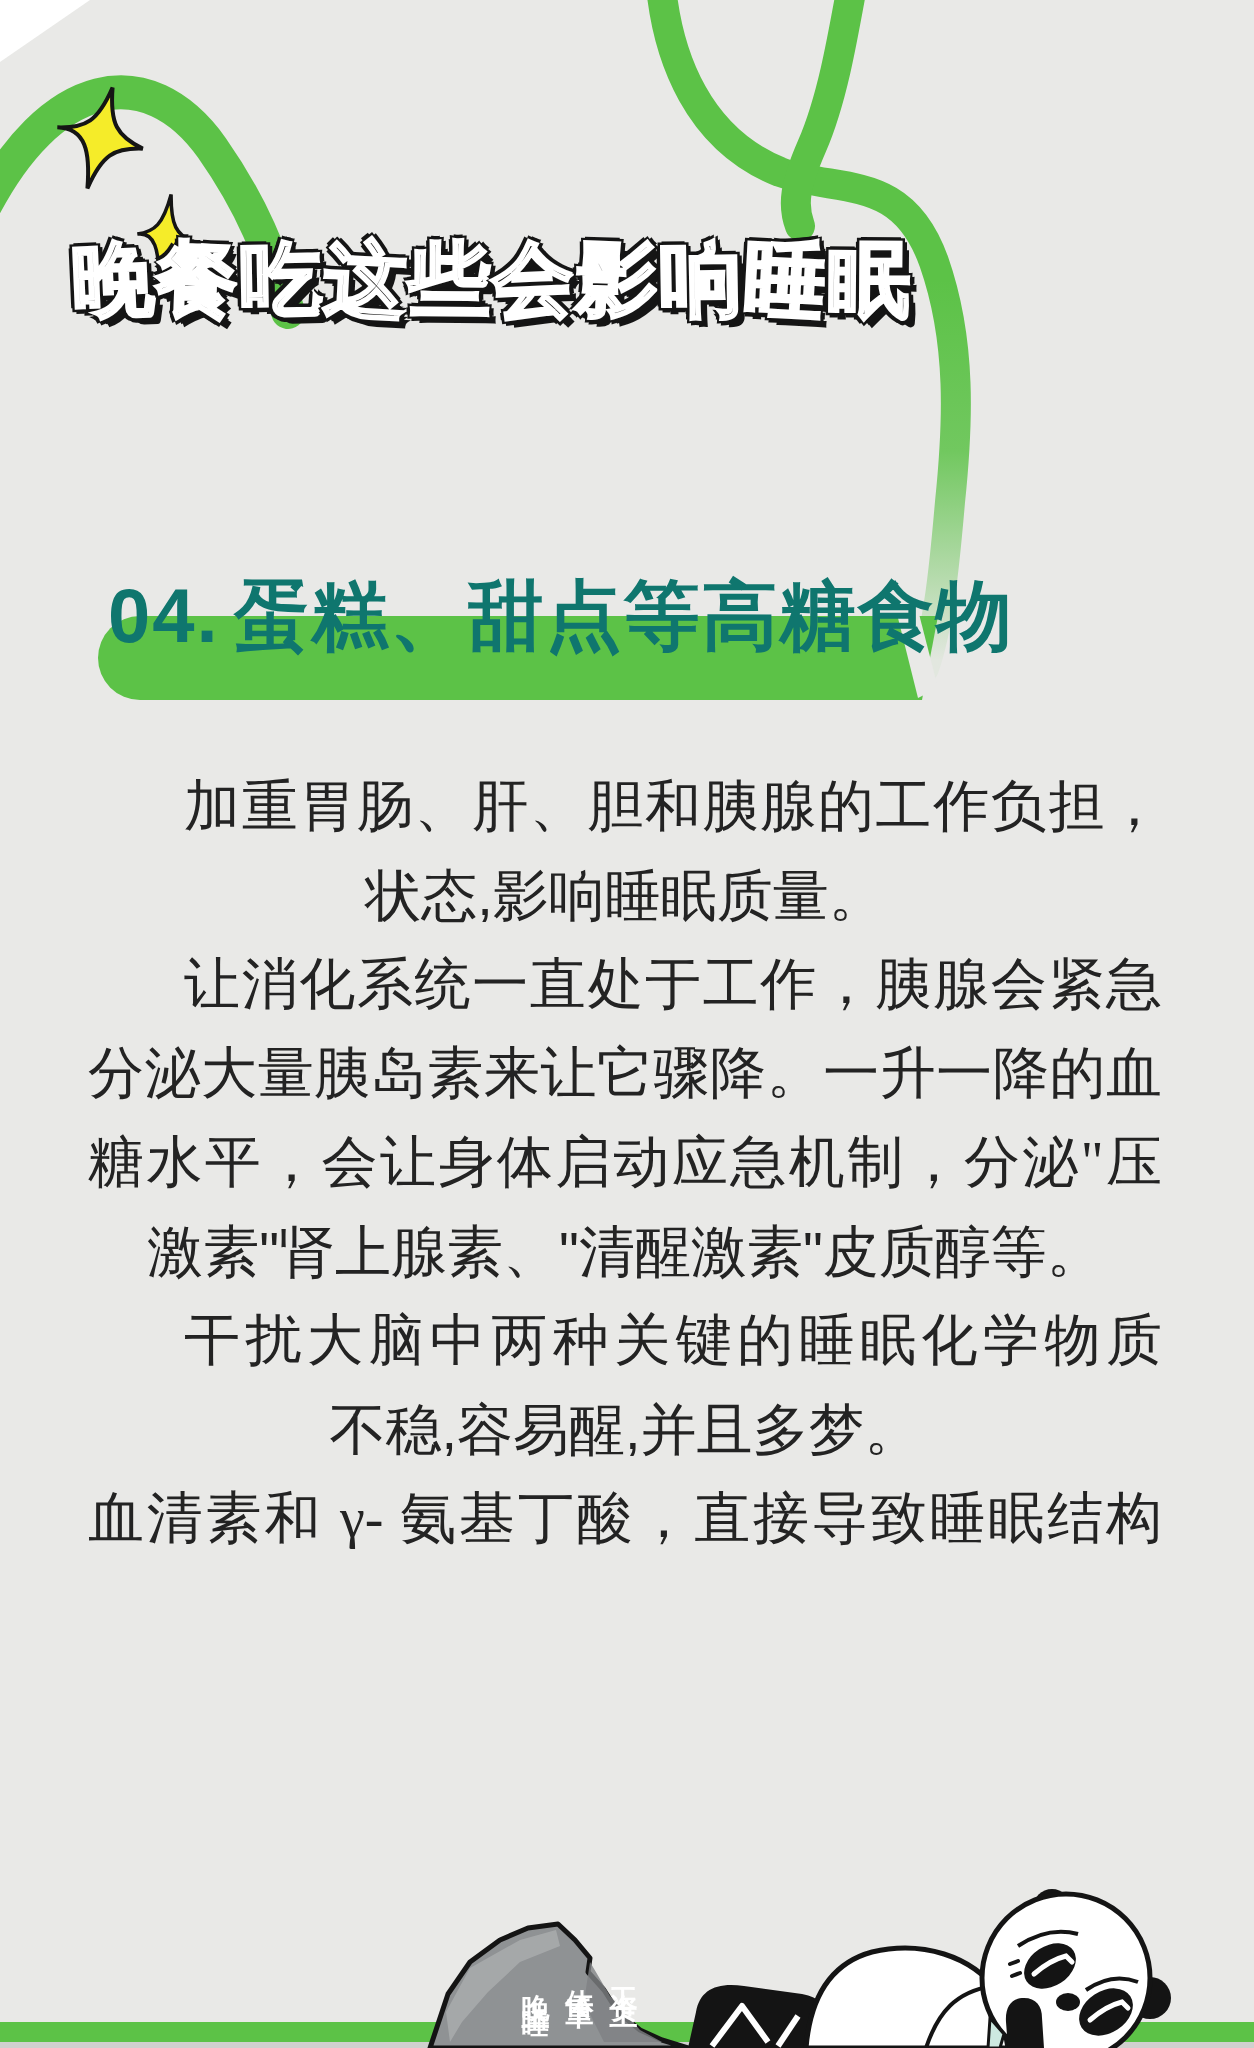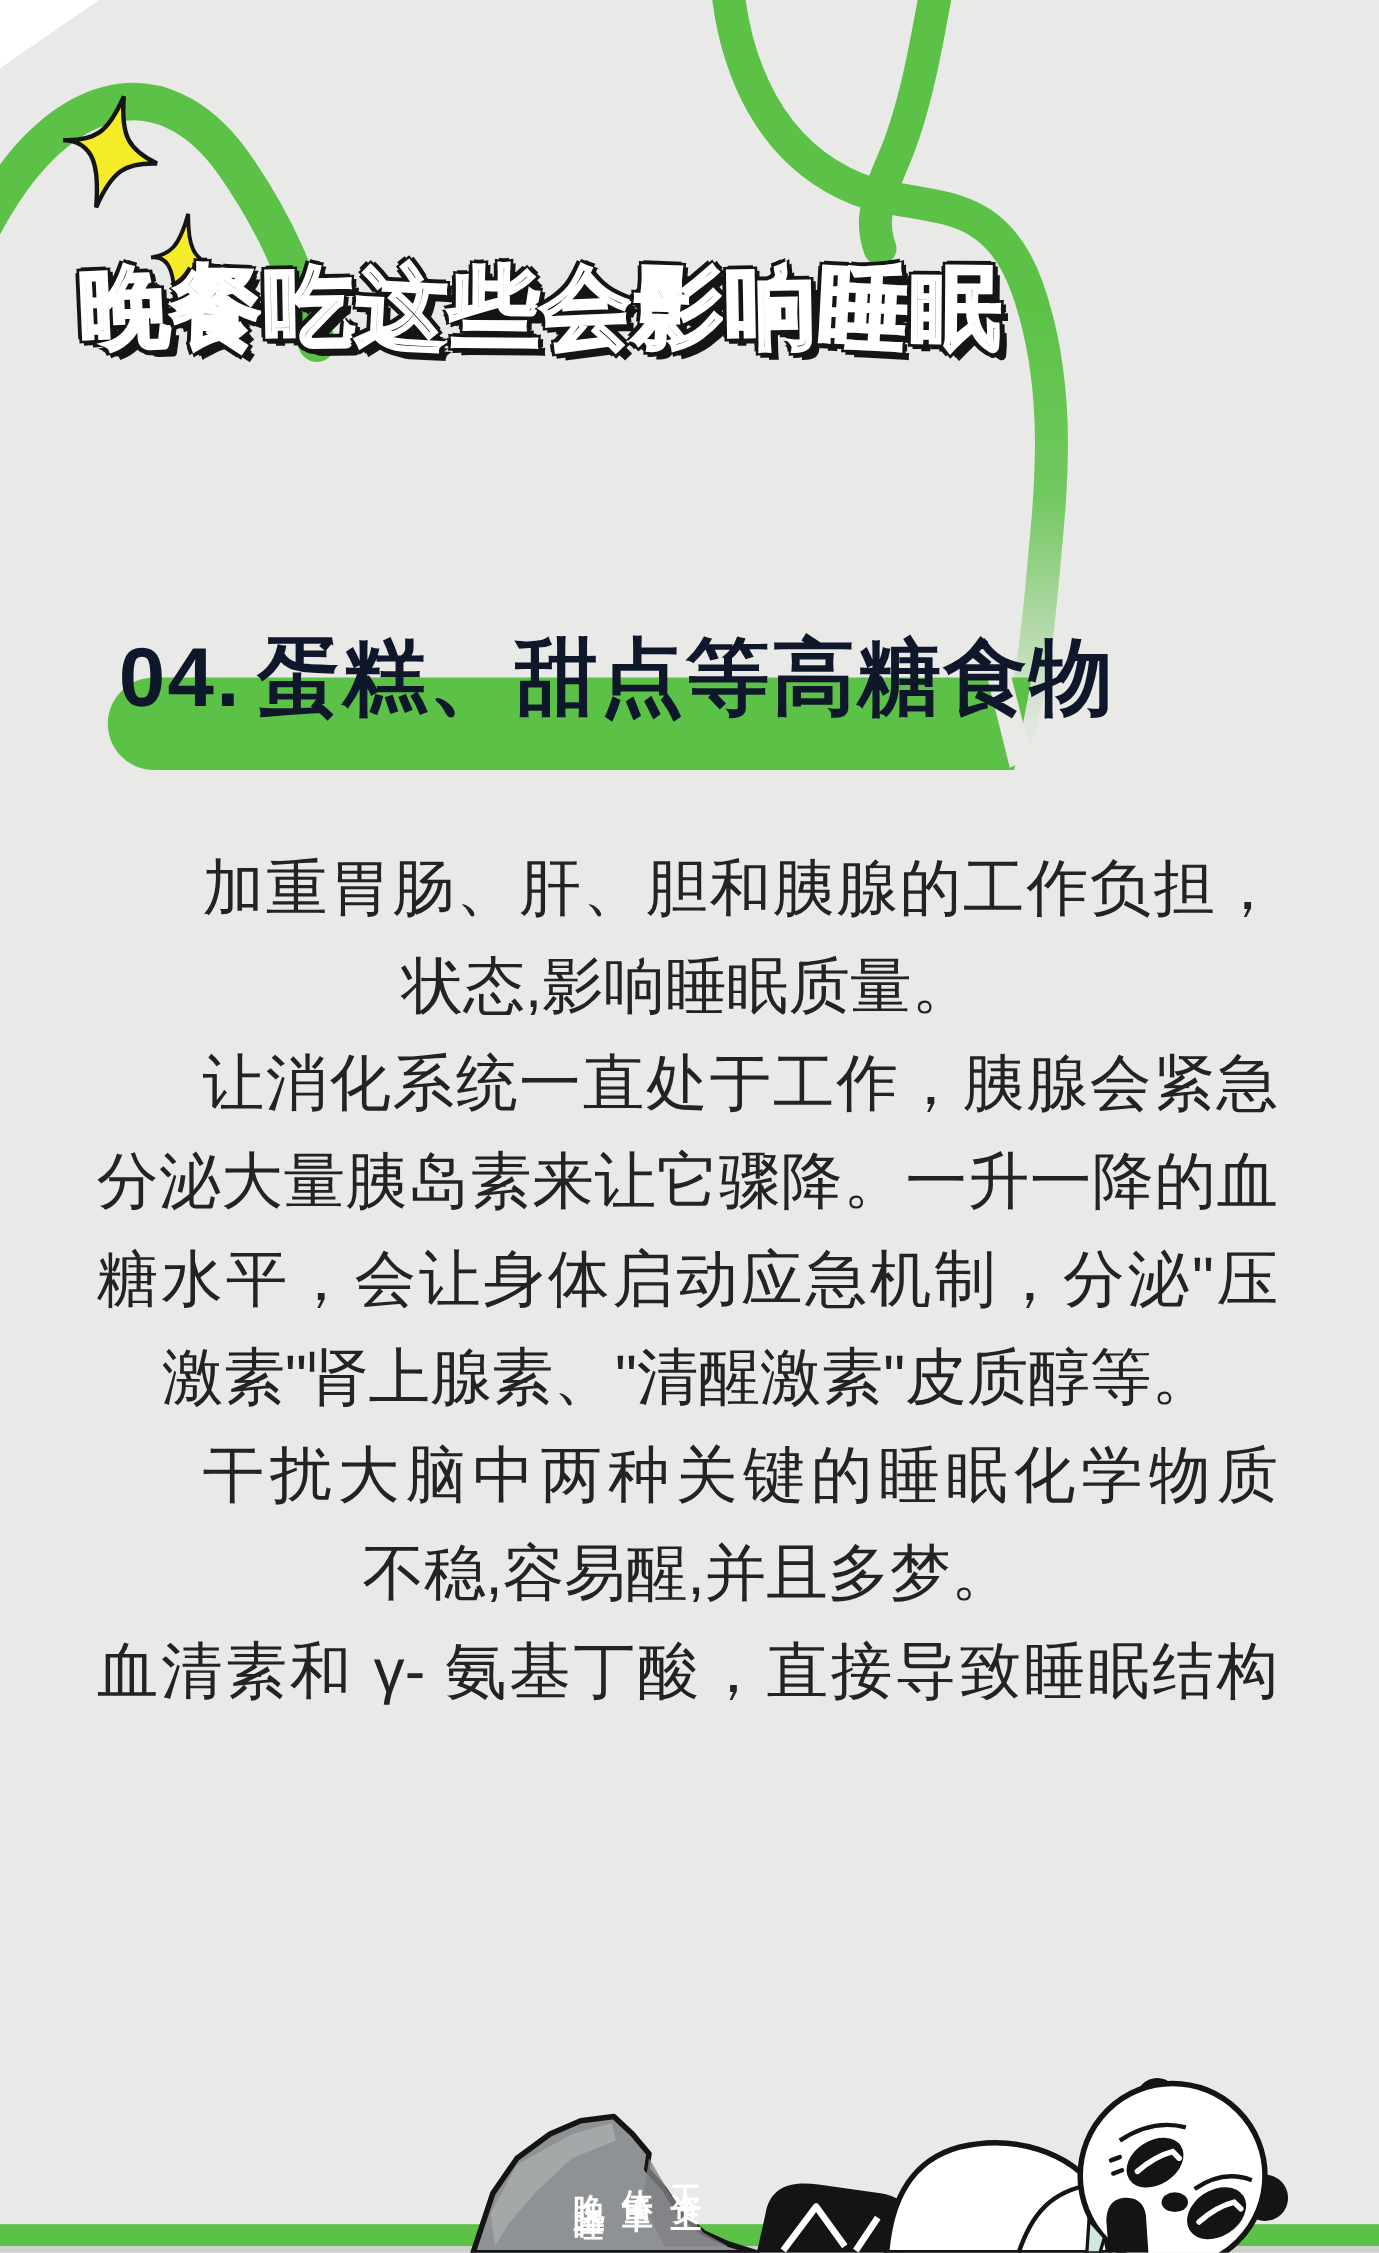--- a/index.html
+++ b/index.html
@@ -15,28 +15,28 @@
        -webkit-text-stroke:3px #ffffff;
        text-shadow:5px 5px 0 #151515,-4px 4px 0 #151515,4px -4px 0 #151515,
                    -4px -4px 0 #151515,0 6px 0 #151515,6px 0 0 #151515,
                    0 -5px 0 #151515,-5px 0 0 #151515,8px 8px 0 #151515;}
   .jchar{display:inline-block;}
   .j0{transform:rotate(-2.5deg);} .j1{transform:rotate(2deg);}
   .j2{transform:rotate(-1deg);}   .j3{transform:rotate(3deg);}
   .j4{transform:rotate(0.5deg);}
   
   .section-heading{position:absolute;left:108px;top:566px;z-index:3;white-space:nowrap;
-       font-size:76px;font-weight:700;letter-spacing:2px;color:#0f172a;}
+       font-size:76px;font-weight:700;letter-spacing:2px;color:#0f766e;}
   .section-heading .num{margin-right:14px;}
   
   .article{position:absolute;left:88px;top:762px;width:1074px;z-index:3;
        font-size:56px;line-height:89px;color:#232323;font-weight:400;}
   .article .line{height:89px;white-space:nowrap;text-align:center;}
   .article .fill{text-align:justify;text-align-last:justify;white-space:normal;
-       overflow:hidden;}
+       overflow:hidden;font-family:Liberation Serif, serif;}
   .article .ind{text-indent:96px;}
   
   .rock-caption{position:absolute;z-index:4;writing-mode:vertical-lr;
        text-orientation:upright;font-size:28px;line-height:30px;letter-spacing:7px;
        color:#ffffff;font-weight:700;}
   .rc1{left:520px;top:1972px;} .rc2{left:564px;top:1968px;} .rc3{left:608px;top:1964px;}
 </style>
 </head>
 <body>
 

